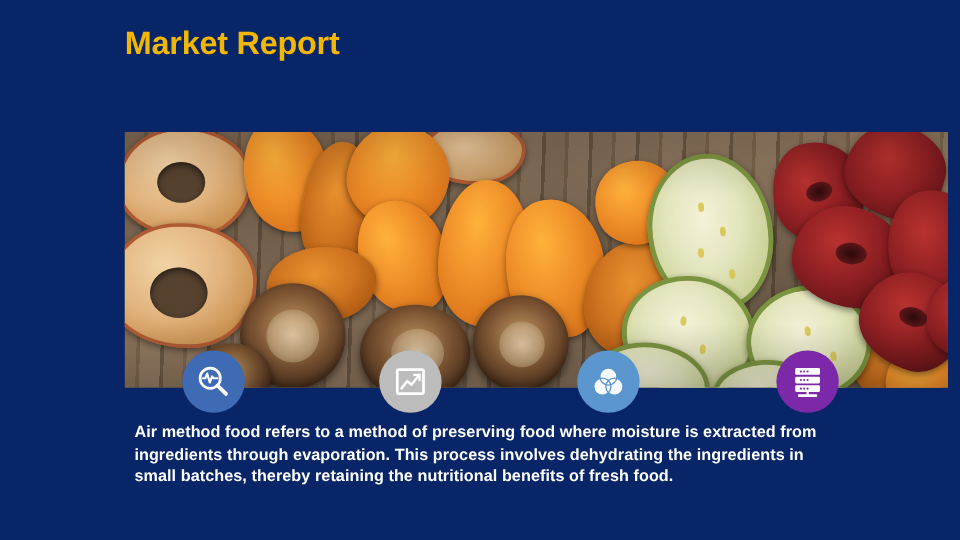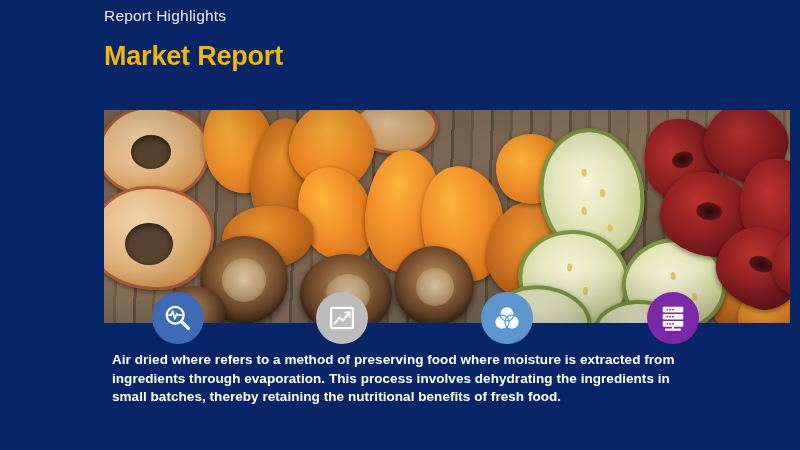--- a/index.html
+++ b/index.html
@@ -191,21 +191,20 @@
     font-size: 13.5px;
     font-weight: bold;
     line-height: 18.5px;
     letter-spacing: 0.05px;
   }
 </style>
 </head>
 <body>
 
 <div class="header">
-  <div class="eyebrow">Report Highlights</div>
   <div class="title-line2">Market Report</div>
 </div>
 
 <div class="banner">
   <div class="banner-canvas">
     <div class="wood"></div>
 
     <div class="piece apple" style="left:-6px; top:-4px; width:112px; height:92px;">
       <div class="apple-hole" style="left:30px; top:26px; width:40px; height:34px;"></div>
     </div>
@@ -325,13 +324,13 @@
           <circle cx="13" cy="14.6" r="0.95"></circle>
           <circle cx="16" cy="14.6" r="0.95"></circle>
         <circle cx="10" cy="22.2" r="0.95"></circle>
           <circle cx="13" cy="22.2" r="0.95"></circle>
           <circle cx="16" cy="22.2" r="0.95"></circle>
       </g>
     </svg>
   </div>
 </div>
 
-<p class="body-text">Air dried where refers to a method of preserving food where moisture is extracted from ingredients through evaporation. This process involves dehydrating the ingredients in small batches, thereby retaining the nutritional benefits of fresh food.</p>
+<p class="body-text">Air method food refers to a method of preserving food where moisture is extracted from ingredients through evaporation. This process involves dehydrating the ingredients in small batches, thereby retaining the nutritional benefits of fresh food.</p>
 
 </body></html>

